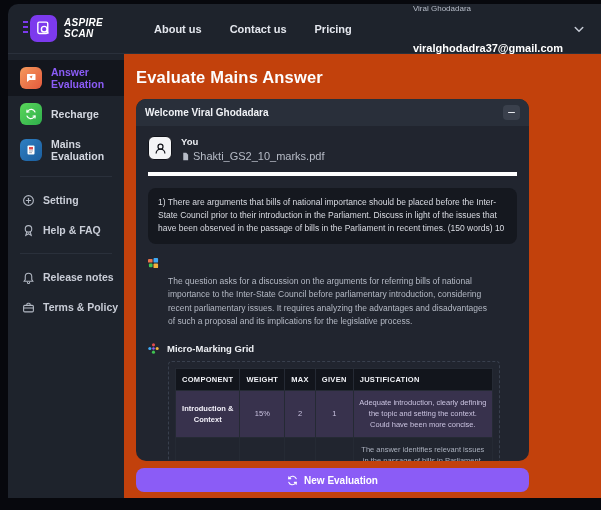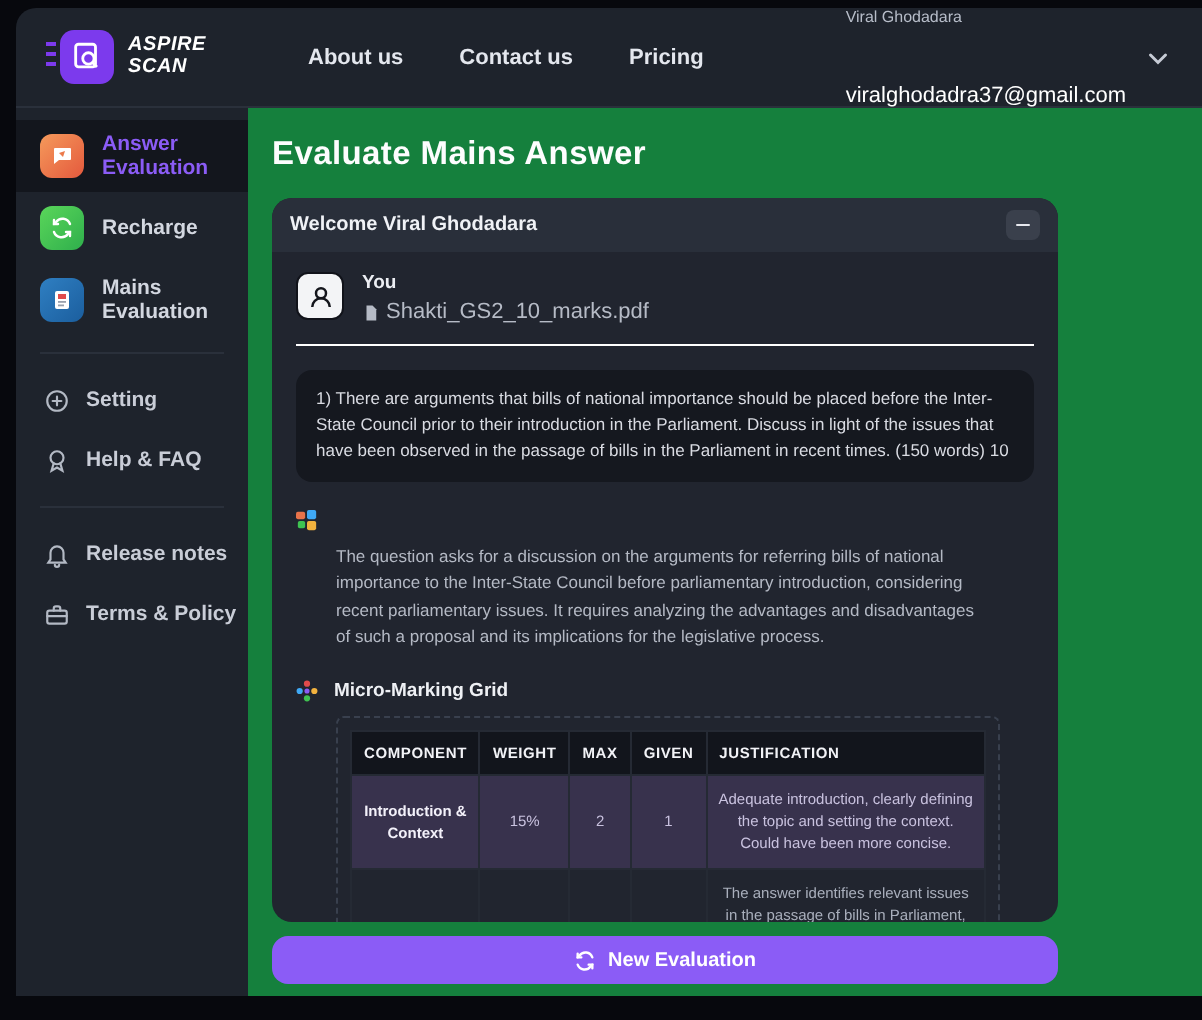--- a/index.html
+++ b/index.html
@@ -23,51 +23,51 @@
     width:27px; height:27px; border-radius:7px; background:#7c3aed;
     display:flex; align-items:center; justify-content:center; position:relative;
   }
   .brand-logo:before{content:"";position:absolute;left:-7px;top:6px;width:5px;height:2px;background:#7c3aed;box-shadow:0 5px 0 #7c3aed,0 10px 0 #7c3aed;}
   .brand-name { font-size:10px; font-weight:800; font-style:italic; line-height:1.05; color:#fff; letter-spacing:.3px; }
   .topnav { display:flex; gap:28px; padding-left:8px; }
   .topnav .navlink { font-size:11px; font-weight:600; color:#e4e7ee; cursor:pointer; }
   .userbox { margin-left:auto; display:flex; align-items:center; gap:10px; padding-right:16px; }
   .user-meta { text-align:left; }
   .user-name { font-size:8px; color:#b7bdc9; margin-bottom:2px; }
-  .user-email { font-size:11px; font-weight:400; color:#fff;margin-top:29px; }
+  .user-email { font-size:11px; font-weight:700; color:#fff;margin-top:29px; }
   .chev { width:12px; height:12px; }
 
   
   .split { flex:1; display:flex; min-height:0; }
   .sidebar { width:116px; background:#1e232c; flex-shrink:0; padding-top:6px; display:flex; flex-direction:column; }
   .side-item { display:flex; align-items:center; gap:9px; height:36px; padding-left:12px; cursor:pointer; }
   .side-item .label { font-size:10.5px; font-weight:700; color:#d3d7e0; }
   .side-item.active { background:#13161d; }
   .side-item.active .label { color:#8b5cf6; }
   .tile { width:22px; height:22px; border-radius:6px; display:flex; align-items:center; justify-content:center; flex-shrink:0; }
   .tile-orange { background:linear-gradient(135deg,#f59a5b,#e4593d); }
   .tile-green  { background:linear-gradient(135deg,#5ad65a,#2faf4c); }
   .tile-blue   { background:linear-gradient(135deg,#2f7fc2,#1b5e9e); }
   .side-div { height:1px; background:#2a303b; margin:8px 12px; }
   .side-item2 { display:flex; align-items:center; gap:8px; height:30px; padding-left:14px; cursor:pointer; }
   .side-item2 .label { font-size:10.5px; font-weight:600; color:#c9cdd7; }
   .gicon { width:13px; height:13px; flex-shrink:0; }
 
   
-  .main { flex:1; background:#15803d; position:relative; padding:10px 14px 0 12px; min-width:0; }
+  .main { flex:1; background:#c2410c; position:relative; padding:10px 14px 0 12px; min-width:0; }
   .page-title { font-size:16.5px; font-weight:800; color:#fdfdfe; letter-spacing:.2px; margin:4px 0 12px 0; }
 
   .card { width:393px; background:#21252f; border-radius:10px; overflow:hidden; height:362px; }
   .card-head { height:27px; background:#292f3a; display:flex; align-items:center; padding:0 9px; }
   .card-title { font-size:10px; font-weight:700; color:#f0f2f6; }
   .collapse-btn { margin-left:auto; width:17px; height:15px; border-radius:4px; background:#3a404c; display:flex; align-items:center; justify-content:center; cursor:pointer; }
   .collapse-btn .dash { width:7px; height:1.6px; background:#e7e9ee; border-radius:1px; }
   .card-body { padding:10px 12px 0 12px; }
 
-  .msg { display:flex; gap:9px; align-items:flex-start; padding-bottom:10px; border-bottom:1px solid #ffffff; }
+  .msg { display:flex; gap:9px; align-items:flex-start; padding-bottom:10px; border-bottom:4px solid #ffffff; }
   .avatar { width:24px; height:24px; background:#f3f4f6; border:1.5px solid #11131a; border-radius:6px; display:flex; align-items:center; justify-content:center; }
   .msg-sender { font-size:9.5px; font-weight:700; color:#eceef3; margin-bottom:3px; }
   .file-row { display:flex; align-items:center; gap:3px; }
   .file-name { font-size:11px; color:#b6bbc6; }
 
   .question-block {
     margin-top:12px; background:#15181f; border-radius:8px; padding:8px 10px;
     font-size:8.5px; line-height:1.55; color:#d9dbe2;
   }
 

